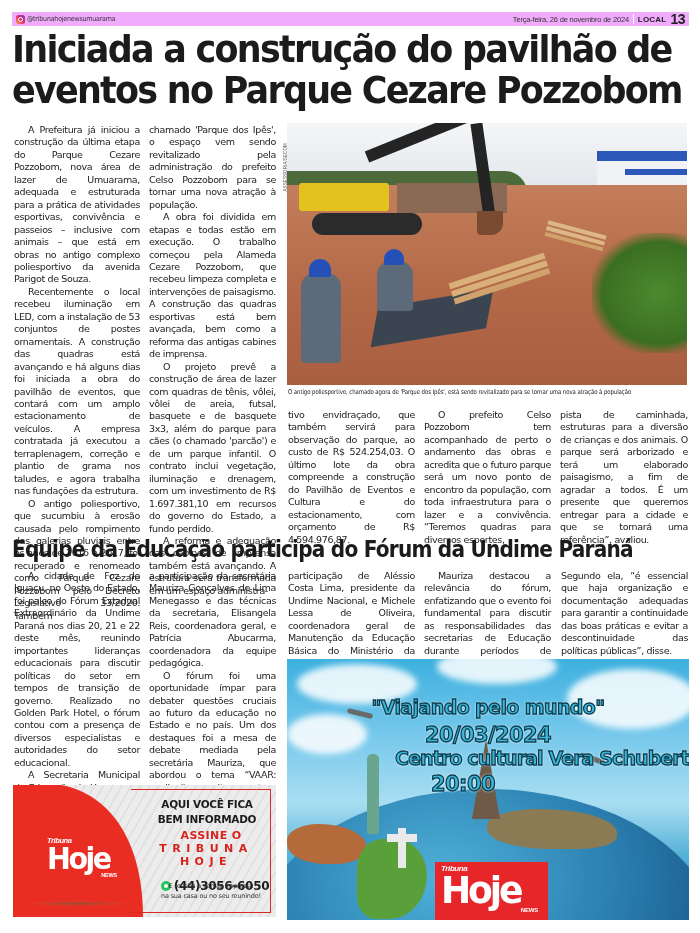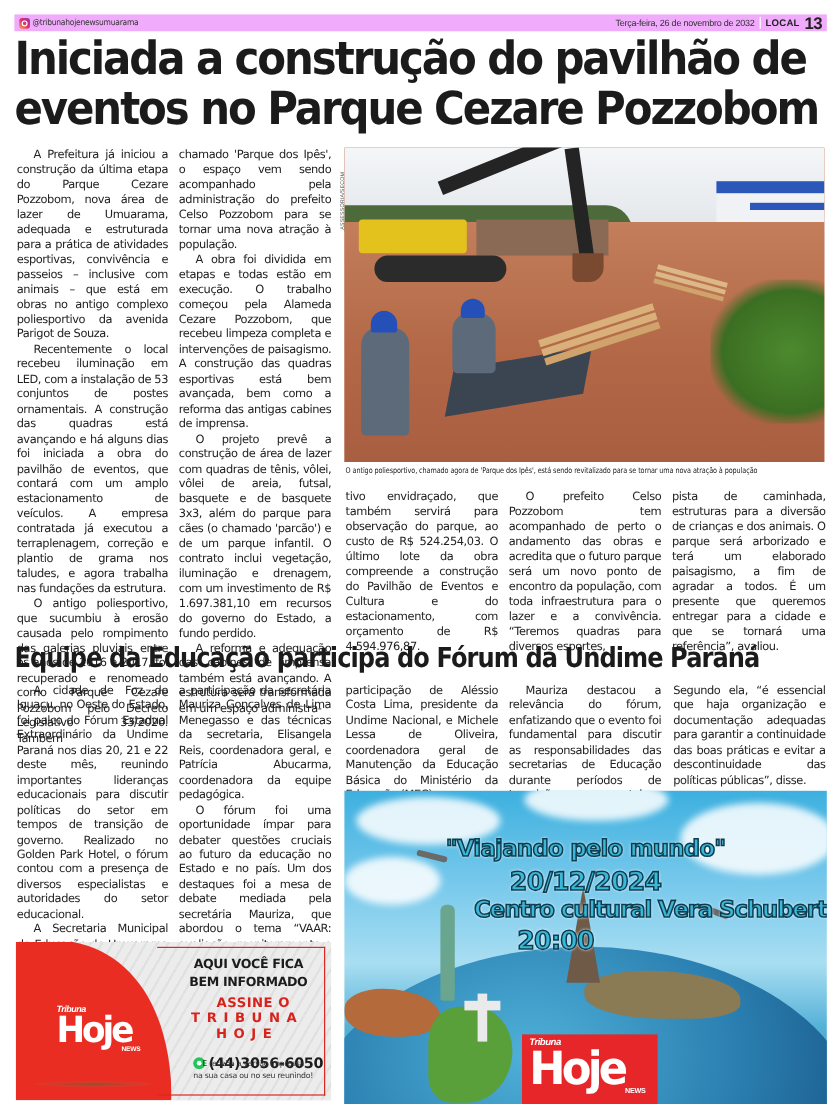--- a/index.html
+++ b/index.html
@@ -94,39 +94,39 @@
 </style>
 </head>
 <body>
 
 <div class="topbar">
   <div class="left">
     <span class="ig-icon"></span>
     <span>@tribunahojenewsumuarama</span>
   </div>
   <div class="right">
-    <span>Terça-feira, 26 de novembro de 2032</span>
+    <span>Terça-feira, 26 de novembro de 2024</span>
     <span class="sep"></span>
     <span class="section">LOCAL</span>
     <span class="pagenum">13</span>
   </div>
 </div>
 
 <h1 class="headline1">
   <div>Iniciada a construção do pavilhão de</div>
   <div>eventos no Parque Cezare Pozzobom</div>
 </h1>
 
 <div class="col" style="left:14px; top:124px; width:126px;">
   <p>A Prefeitura já iniciou a construção da última etapa do Parque Cezare Pozzobom, nova área de lazer de Umuarama, adequada e estruturada para a prática de atividades esportivas, convivência e passeios – inclusive com animais – que está em obras no antigo complexo poliesportivo da avenida Parigot de Souza.</p>
   <p>Recentemente o local recebeu iluminação em LED, com a instalação de 53 conjuntos de postes ornamentais. A construção das quadras está avançando e há alguns dias foi iniciada a obra do pavilhão de eventos, que contará com um amplo estacionamento de veículos. A empresa contratada já executou a terraplenagem, correção e plantio de grama nos taludes, e agora trabalha nas fundações da estrutura.</p>
   <p>O antigo poliesportivo, que sucumbiu à erosão causada pelo rompimento das galerias pluviais entre os anos de 2016 e 2017, foi recuperado e renomeado como Parque Cezare Pozzobom pelo Decreto Legislativo 33/2020. Também</p>
 </div>
 <div class="col" style="left:149px; top:124px; width:127px;">
-  <p class="noindent">chamado 'Parque dos Ipês', o espaço vem sendo acompanhado pela administração do prefeito Celso Pozzobom para se tornar uma nova atração à população.</p>
+  <p class="noindent">chamado 'Parque dos Ipês', o espaço vem sendo revitalizado pela administração do prefeito Celso Pozzobom para se tornar uma nova atração à população.</p>
   <p>A obra foi dividida em etapas e todas estão em execução. O trabalho começou pela Alameda Cezare Pozzobom, que recebeu limpeza completa e intervenções de paisagismo. A construção das quadras esportivas está bem avançada, bem como a reforma das antigas cabines de imprensa.</p>
   <p>O projeto prevê a construção de área de lazer com quadras de tênis, vôlei, vôlei de areia, futsal, basquete e de basquete 3x3, além do parque para cães (o chamado 'parcão') e de um parque infantil. O contrato inclui vegetação, iluminação e drenagem, com um investimento de R$ 1.697.381,10 em recursos do governo do Estado, a fundo perdido.</p>
   <p>A reforma e adequação das cabines de imprensa também está avançando. A estrutura será transformada em um espaço administra-</p>
 </div>
 
 <div class="credit">
   <span>ASSESSORIA/SECOM</span>
 </div>
 
 <div class="photo">
@@ -214,21 +214,21 @@
   <div class="globe"></div>
   <div class="land2"></div>
   <div class="land1"></div>
   <div class="land3"></div>
   <div class="tower"></div>
   <div class="liberty"></div>
   <div class="christ"></div>
   <div class="plane" style="left:60px; top:52px; transform:rotate(14deg);"></div>
   <div class="plane" style="left:295px; top:98px; transform:rotate(22deg);"></div>
   <div class="l l1">"Viajando pelo mundo"</div>
-  <div class="l l2">20/12/2024</div>
+  <div class="l l2">20/03/2024</div>
   <div class="l l3" style="top:88px;text-align:right;">Centro cultural Vera Schubert</div>
   <div class="l l4" style="top:113px;">20:00</div>
   <div class="hoje">
     <div class="logo-tribuna">Tribuna</div>
     <div class="logo-hoje">Hoje</div>
     <div class="logo-news">NEWS</div>
   </div>
 </div>
 
 </body></html>

